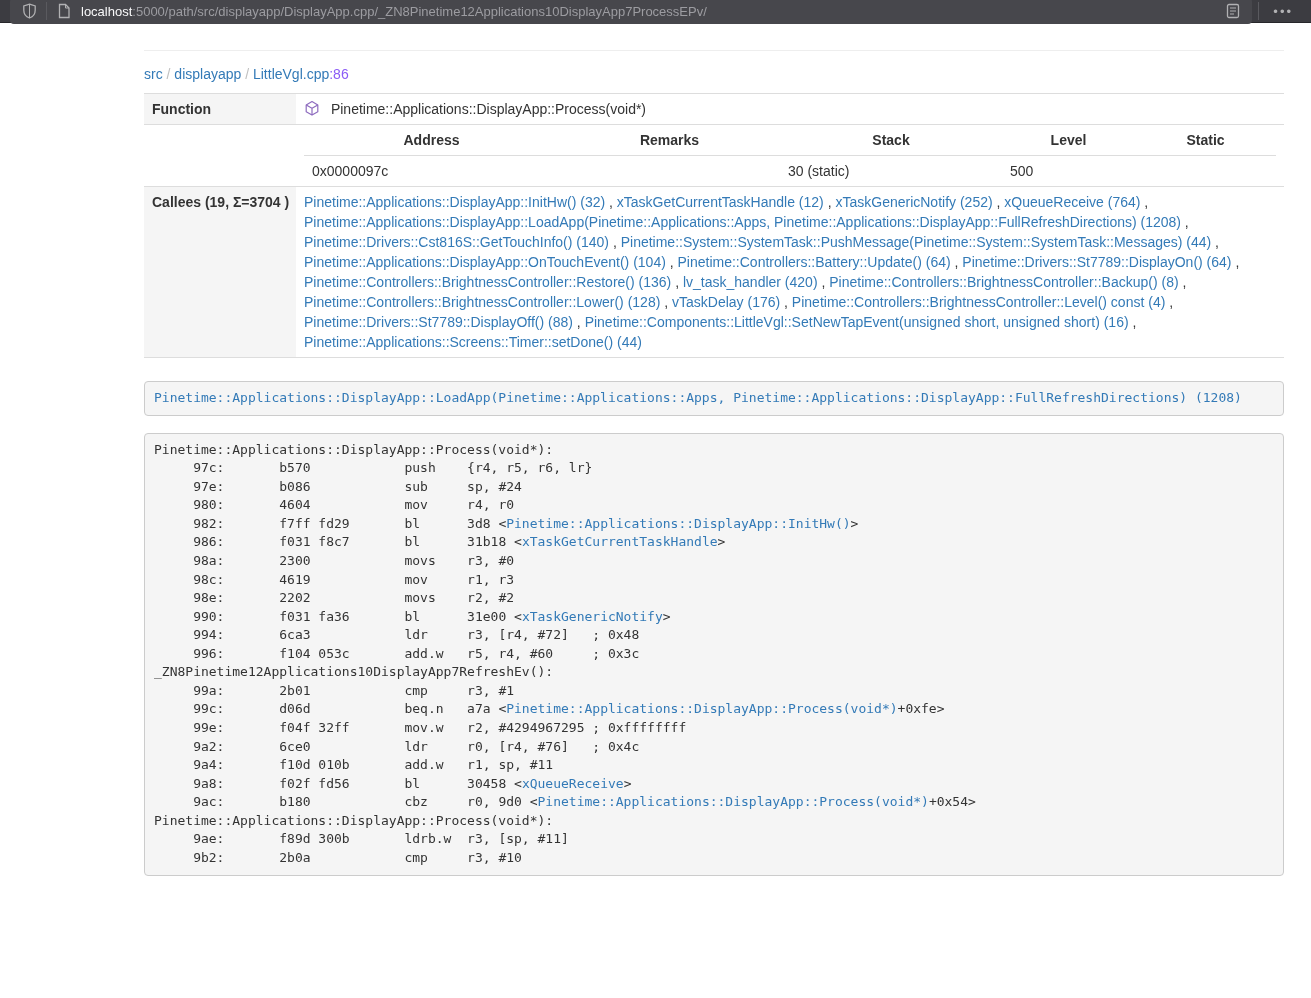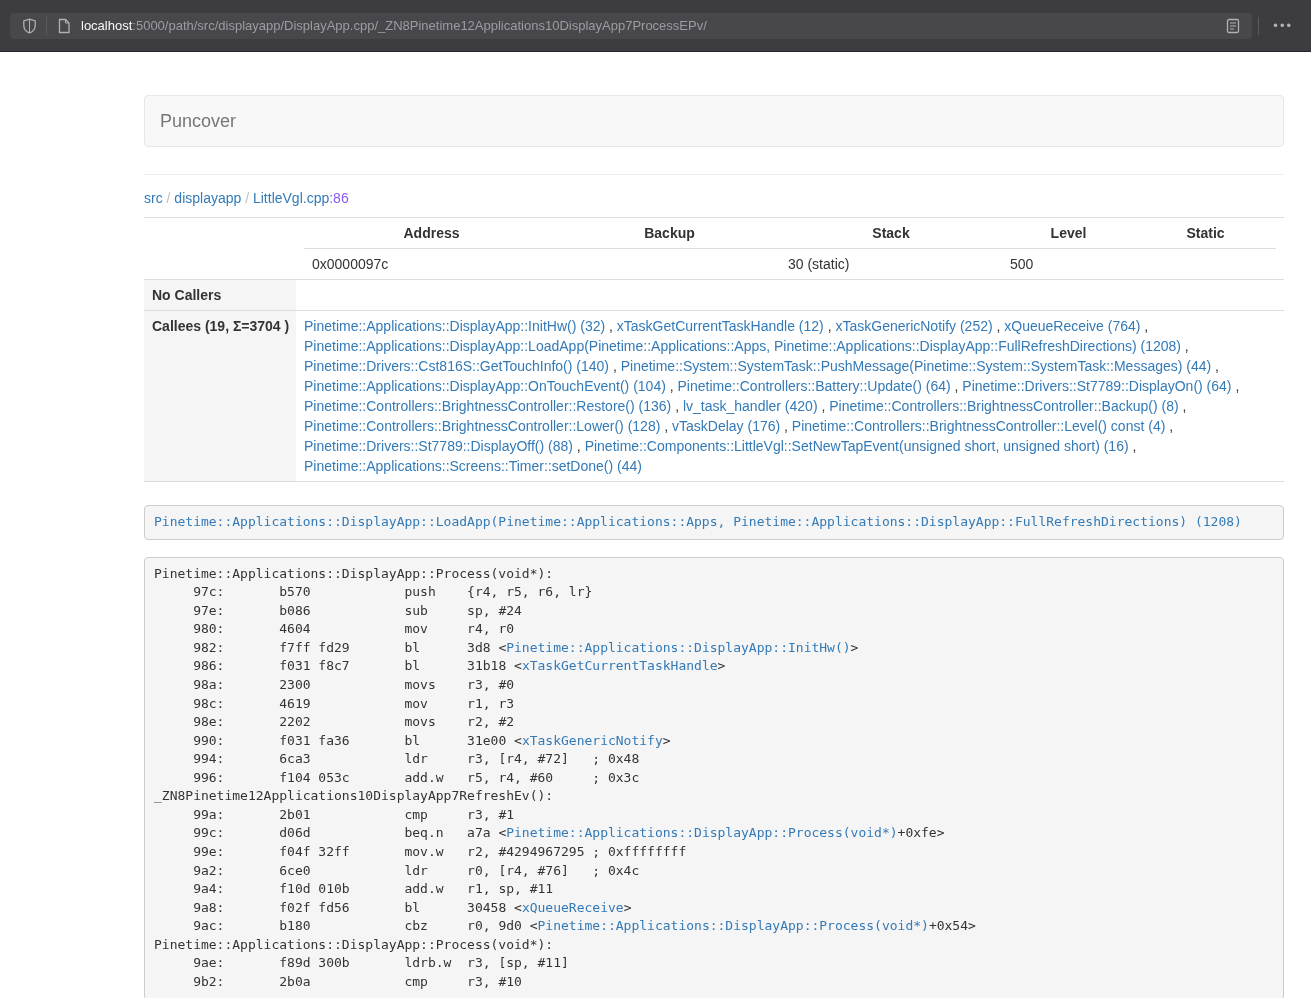--- a/index.html
+++ b/index.html
@@ -6,21 +6,21 @@
   html, body { margin: 0; padding: 0; }
   body {
     width: 1311px; height: 998px; overflow: hidden;
     background: #fff;
     font-family: "Liberation Sans", "DejaVu Sans", sans-serif;
     font-size: 14px; color: #333;
   }
 
   
   .toolbar {
-    height: 52px; background: var(--toolbar-bg);
+    height: 23px; background: var(--toolbar-bg);
     border-bottom: 1px solid #26262a;
     display: flex; align-items: center; padding: 0 10px;
   }
   .urlbar {
     flex: 1; height: 26px; background: var(--urlbar-bg);
     border-radius: 4px; display: flex; align-items: center;
     padding: 0 8px; min-width: 0;
   }
   .tb-icon { display: inline-flex; align-items: center; justify-content: center; width: 22px; height: 22px; flex: 0 0 auto; }
   .tb-icon svg { display: block; }
@@ -116,65 +116,68 @@
         <path d="M5 5 h6 M5 8 h6 M5 11 h4" stroke-width="1.2"></path>
       </svg>
     </span>
   </div>
   <span class="vdiv"></span>
   <button class="menu-dots">•••</button>
 </div>
 
 <div class="content">
 
-  <nav class="navbar">
-    <a href="#" class="brand">Puncover</a>
-  </nav>
 
   <hr class="page-rule">
 
   <p class="breadcrumb" id="breadcrumb"><a href="#" class="bc-link">src</a><span class="bc-sep"> / </span><a href="#" class="bc-link">displayapp</a><span class="bc-sep"> / </span><a href="#" class="bc-link">LittleVgl.cpp</a><span class="bc-suffix">:86</span></p>
 
   <table class="main">
     <tbody>
+      <tr>
+        <th>Function</th>
+        <td>
+          <svg class="cube" width="16" height="17" viewBox="0 0 16 17" fill="none" stroke="#8e6cbf" stroke-width="1.2" stroke-linejoin="round">
+            <path d="M8 1.5 L13.8 4.9 L13.8 11.7 L8 15.1 L2.2 11.7 L2.2 4.9 Z"></path>
+            <path d="M2.2 4.9 L8 8.3 L13.8 4.9 M8 8.3 L8 15.1"></path>
+          </svg>
+          <span>Pinetime::Applications::DisplayApp::Process(void*)</span>
+        </td>
+      </tr>
       <tr>
         <th class="plain"></th>
         <td class="nested-cell">
           <table class="nested">
             <colgroup>
                 <col style="width:255px">
                 <col style="width:221px">
                 <col style="width:222px">
                 <col style="width:133px">
                 <col>
               </colgroup>
             <thead>
                 <tr id="detail-headers">
                   <th>Address</th>
-                  <th>Backup</th>
+                  <th>Remarks</th>
                   <th>Stack</th>
                   <th>Level</th>
                   <th>Static</th>
                 </tr>
               </thead>
             <tbody>
                 <tr id="detail-values">
                   <td>0x0000097c</td>
                   <td></td>
                   <td>30 (static)</td>
                   <td>500</td>
                   <td></td>
                 </tr>
               </tbody>
           </table>
         </td>
-      </tr>
-      <tr>
-        <th>No Callers</th>
-        <td></td>
       </tr>
       <tr>
         <th>Callees (19, Σ=3704 )</th>
         <td class="callees-cell" id="callees-cell"><a href="#" class="callee-link">Pinetime::Applications::DisplayApp::InitHw() (32)</a><span class="callee-sep"> , </span><a href="#" class="callee-link">xTaskGetCurrentTaskHandle (12)</a><span class="callee-sep"> , </span><a href="#" class="callee-link">xTaskGenericNotify (252)</a><span class="callee-sep"> , </span><a href="#" class="callee-link">xQueueReceive (764)</a><span class="callee-sep"> , </span><a href="#" class="callee-link">Pinetime::Applications::DisplayApp::LoadApp(Pinetime::Applications::Apps, Pinetime::Applications::DisplayApp::FullRefreshDirections) (1208)</a><span class="callee-sep"> , </span><a href="#" class="callee-link">Pinetime::Drivers::Cst816S::GetTouchInfo() (140)</a><span class="callee-sep"> , </span><a href="#" class="callee-link">Pinetime::System::SystemTask::PushMessage(Pinetime::System::SystemTask::Messages) (44)</a><span class="callee-sep"> , </span><a href="#" class="callee-link">Pinetime::Applications::DisplayApp::OnTouchEvent() (104)</a><span class="callee-sep"> , </span><a href="#" class="callee-link">Pinetime::Controllers::Battery::Update() (64)</a><span class="callee-sep"> , </span><a href="#" class="callee-link">Pinetime::Drivers::St7789::DisplayOn() (64)</a><span class="callee-sep"> , </span><a href="#" class="callee-link">Pinetime::Controllers::BrightnessController::Restore() (136)</a><span class="callee-sep"> , </span><a href="#" class="callee-link">lv_task_handler (420)</a><span class="callee-sep"> , </span><a href="#" class="callee-link">Pinetime::Controllers::BrightnessController::Backup() (8)</a><span class="callee-sep"> , </span><a href="#" class="callee-link">Pinetime::Controllers::BrightnessController::Lower() (128)</a><span class="callee-sep"> , </span><a href="#" class="callee-link">vTaskDelay (176)</a><span class="callee-sep"> , </span><a href="#" class="callee-link">Pinetime::Controllers::BrightnessController::Level() const (4)</a><span class="callee-sep"> , </span><a href="#" class="callee-link">Pinetime::Drivers::St7789::DisplayOff() (88)</a><span class="callee-sep"> , </span><a href="#" class="callee-link">Pinetime::Components::LittleVgl::SetNewTapEvent(unsigned short, unsigned short) (16)</a><span class="callee-sep"> , </span><a href="#" class="callee-link">Pinetime::Applications::Screens::Timer::setDone() (44)</a></td>
       </tr>
     </tbody>
   </table>
 
   <pre class="hl-box"><a href="#" class="hl-link">Pinetime::Applications::DisplayApp::LoadApp(Pinetime::Applications::Apps, Pinetime::Applications::DisplayApp::FullRefreshDirections) (1208)</a></pre>
 

